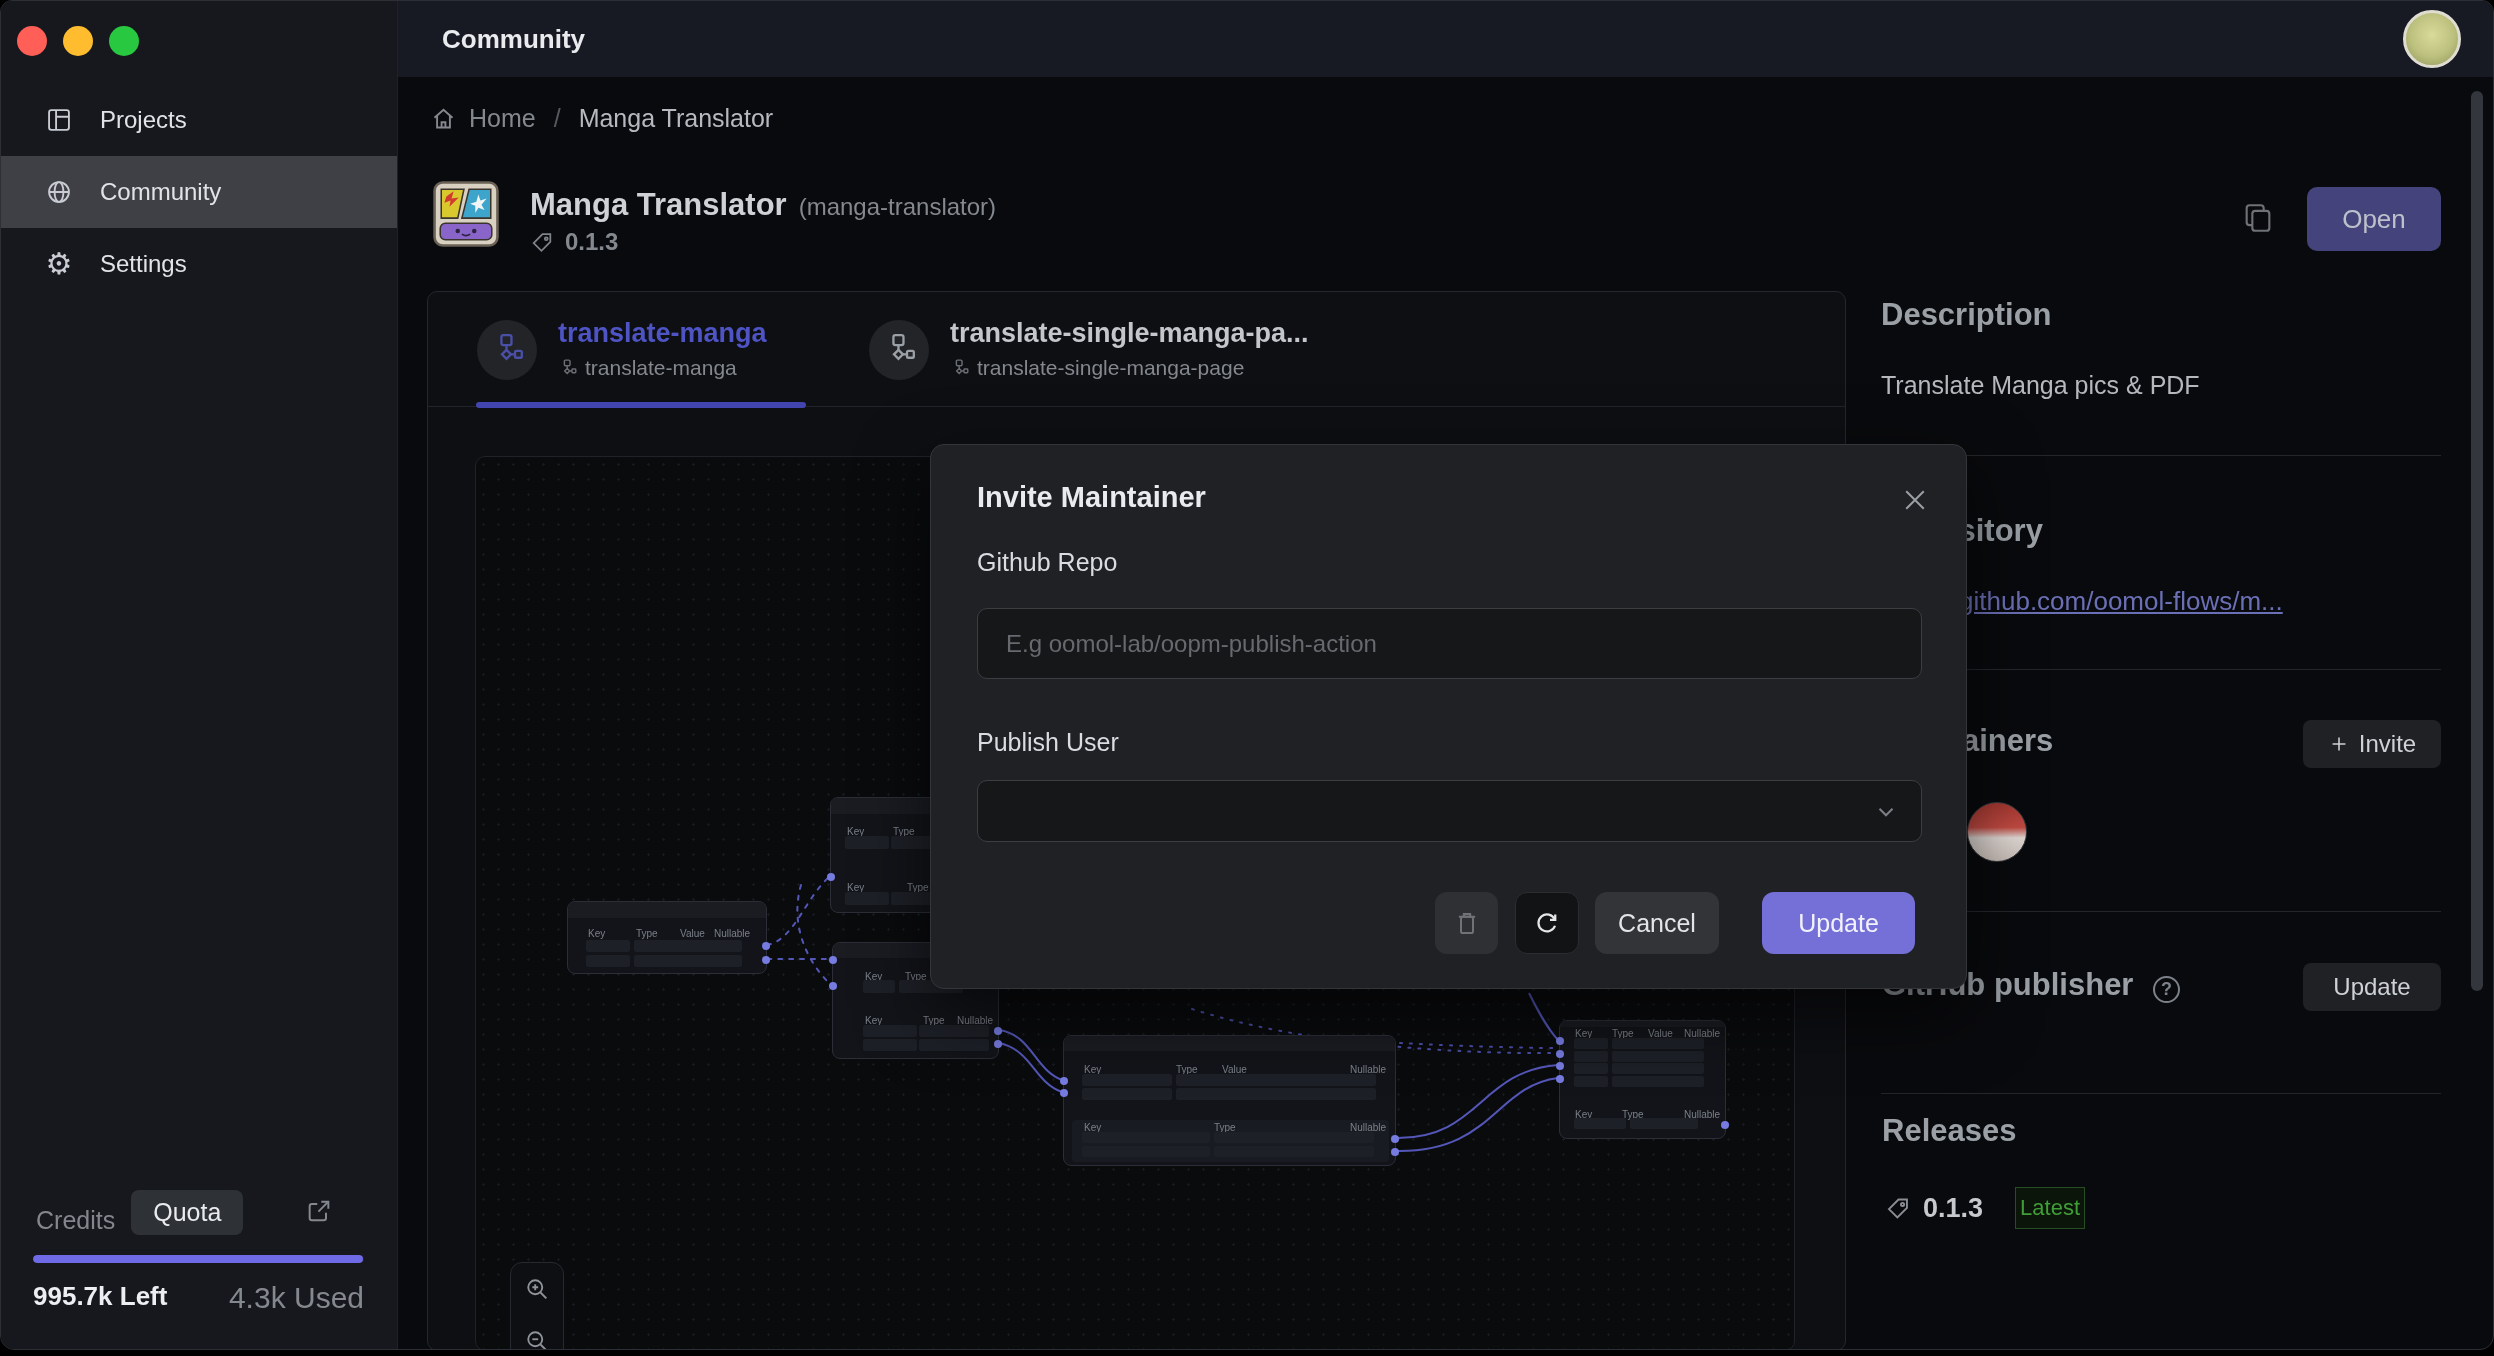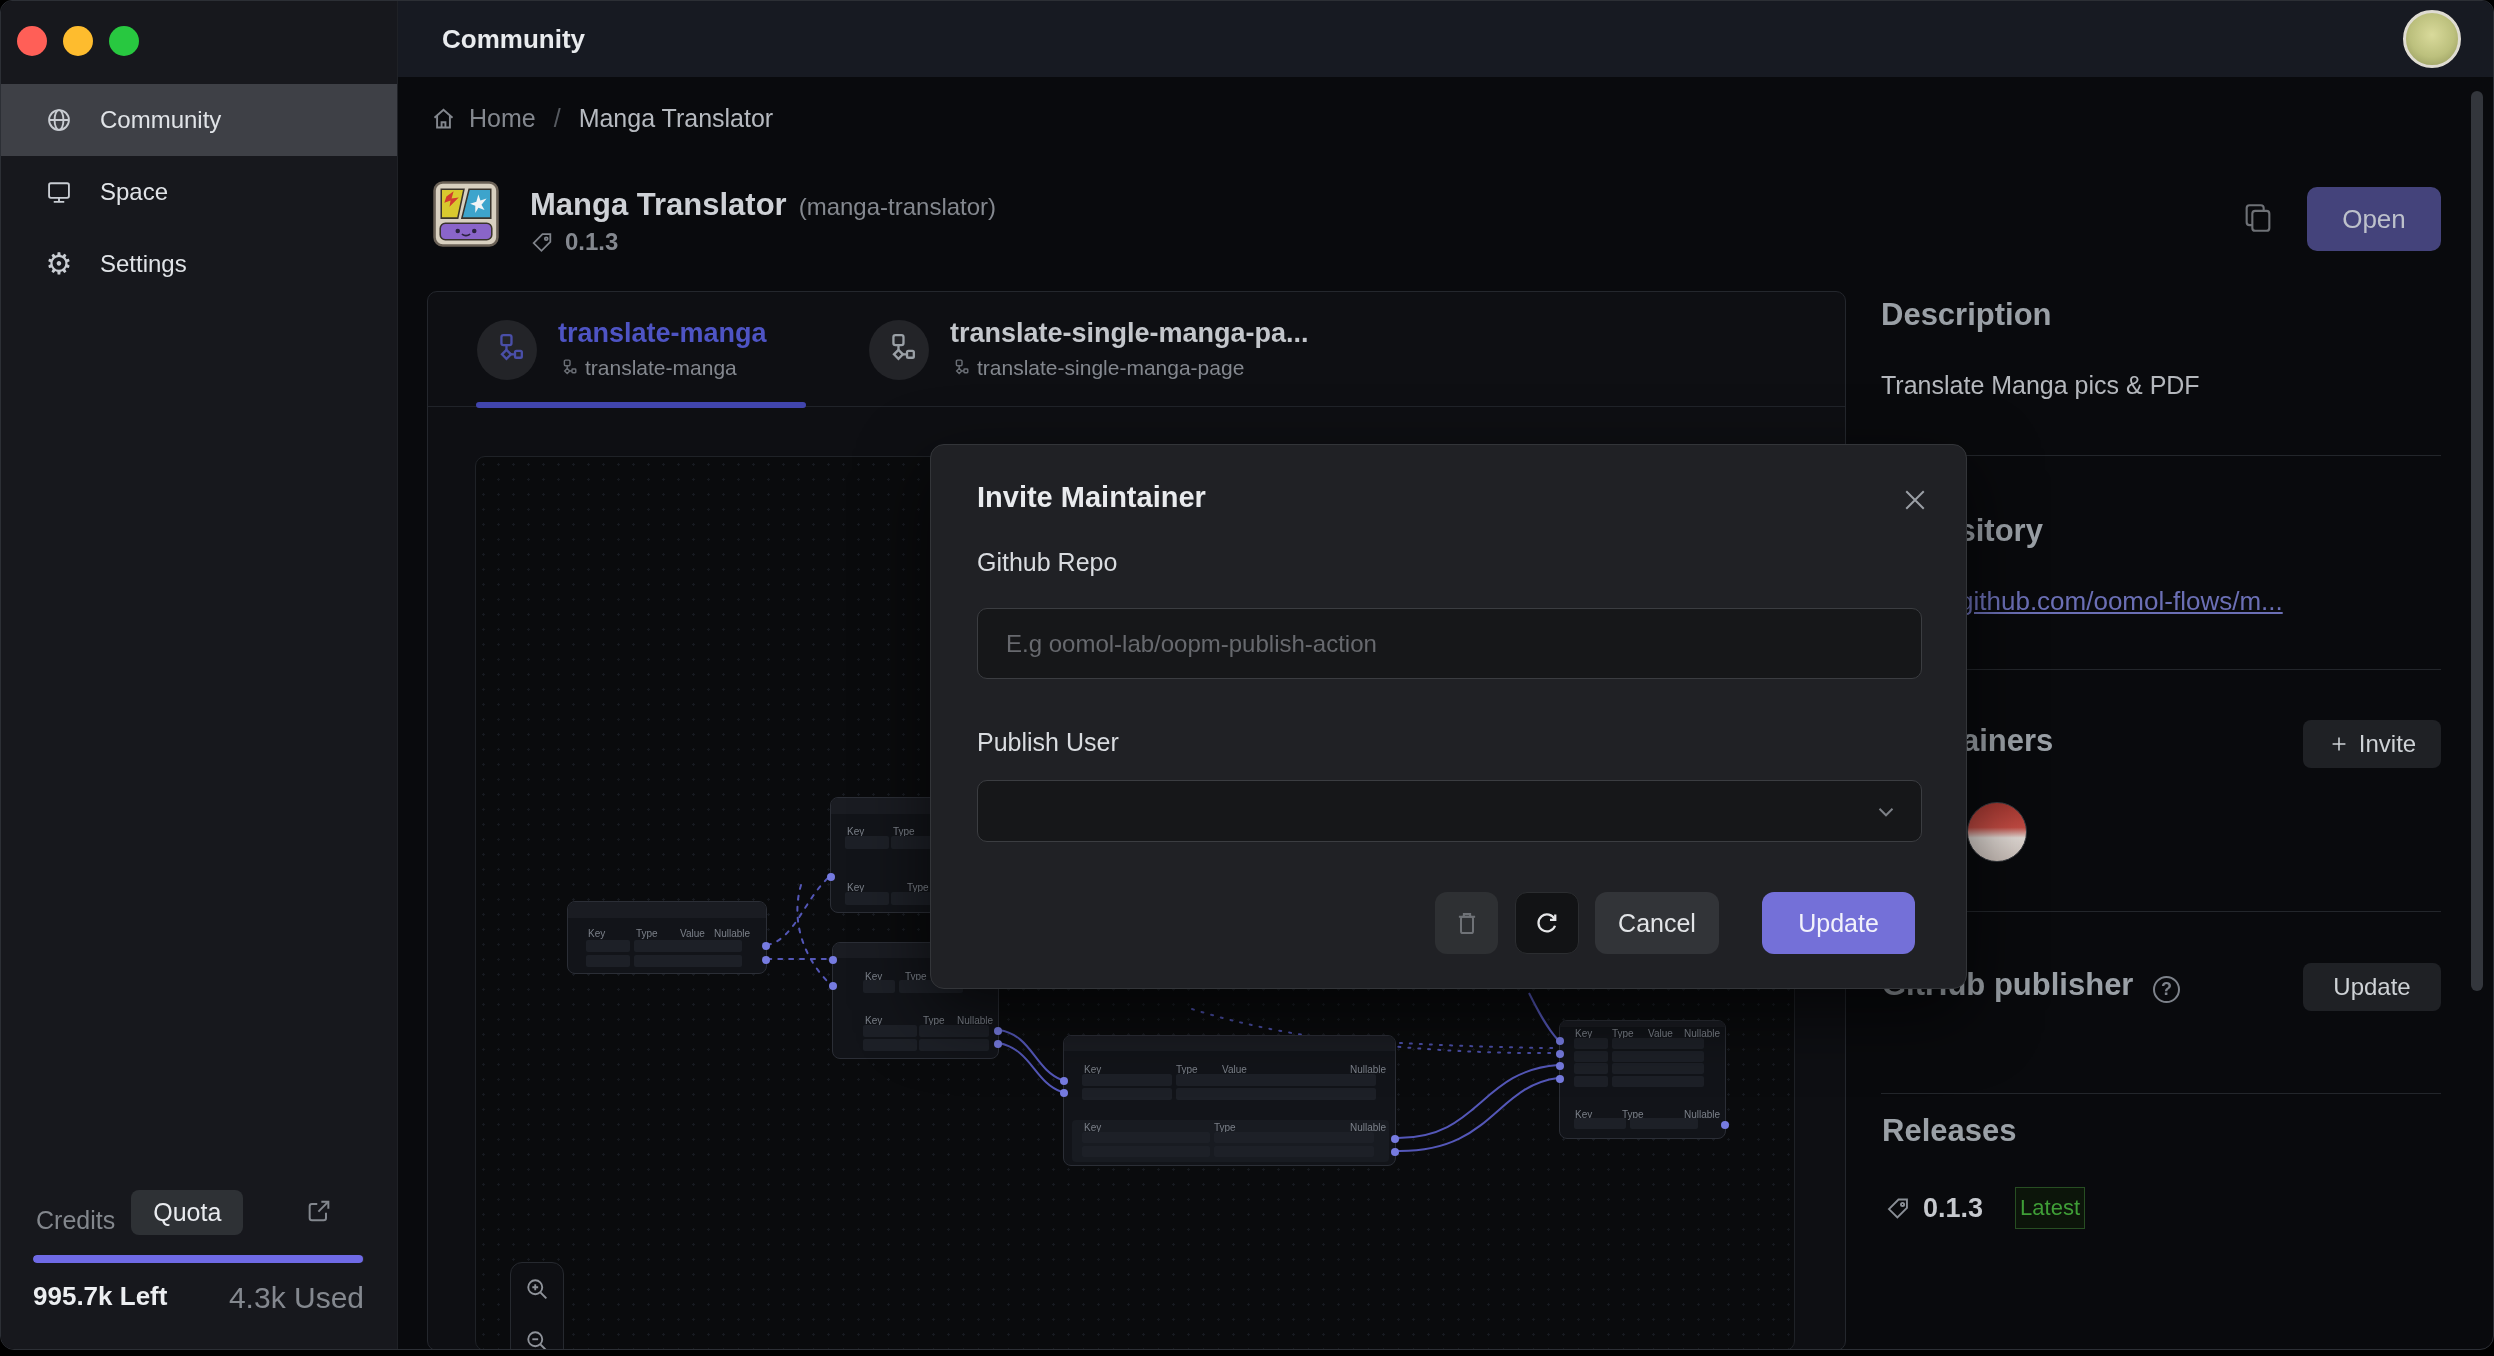--- a/index.html
+++ b/index.html
@@ -157,39 +157,39 @@
 
 <div class="window">
 
   <div class="sidebar">
     <div class="traffic">
       <span class="tl-red"></span>
       <span class="tl-yellow"></span>
       <span class="tl-green"></span>
     </div>
     <div class="nav">
+      <div class="nav-item">
+        <span class="nav-icon">
+          <svg viewBox="0 0 24 24" fill="none" stroke="currentColor" stroke-width="1.6">
+              <rect x="3.5" y="3.5" width="17" height="17" rx="2"></rect>
+              <line x1="9.5" y1="3.5" x2="9.5" y2="20.5"></line>
+              <line x1="9.5" y1="9.2" x2="20.5" y2="9.2"></line>
+            </svg>
+        </span>
+        <span class="nav-label">Projects</span>
+      </div>
       <div class="nav-item active">
         <span class="nav-icon">
           <svg viewBox="0 0 24 24" fill="none" stroke="currentColor" stroke-width="1.6">
               <circle cx="12" cy="12" r="8.5"></circle>
               <ellipse cx="12" cy="12" rx="3.8" ry="8.5"></ellipse>
               <line x1="3.5" y1="12" x2="20.5" y2="12"></line>
             </svg>
         </span>
         <span class="nav-label">Community</span>
-      </div>
-      <div class="nav-item">
-        <span class="nav-icon">
-          <svg viewBox="0 0 24 24" fill="none" stroke="currentColor" stroke-width="1.6">
-              <rect x="3.5" y="4.5" width="17" height="12.5" rx="1.5"></rect>
-              <line x1="12" y1="17" x2="12" y2="20.5"></line>
-              <line x1="7.5" y1="20.5" x2="16.5" y2="20.5"></line>
-            </svg>
-        </span>
-        <span class="nav-label">Space</span>
       </div>
       <div class="nav-item">
         <span class="nav-icon nav-gear">⚙</span>
         <span class="nav-label">Settings</span>
       </div>
     </div>
 
     <div class="credits">
       <div class="credits-row">
         <span class="credits-label">Credits</span>

